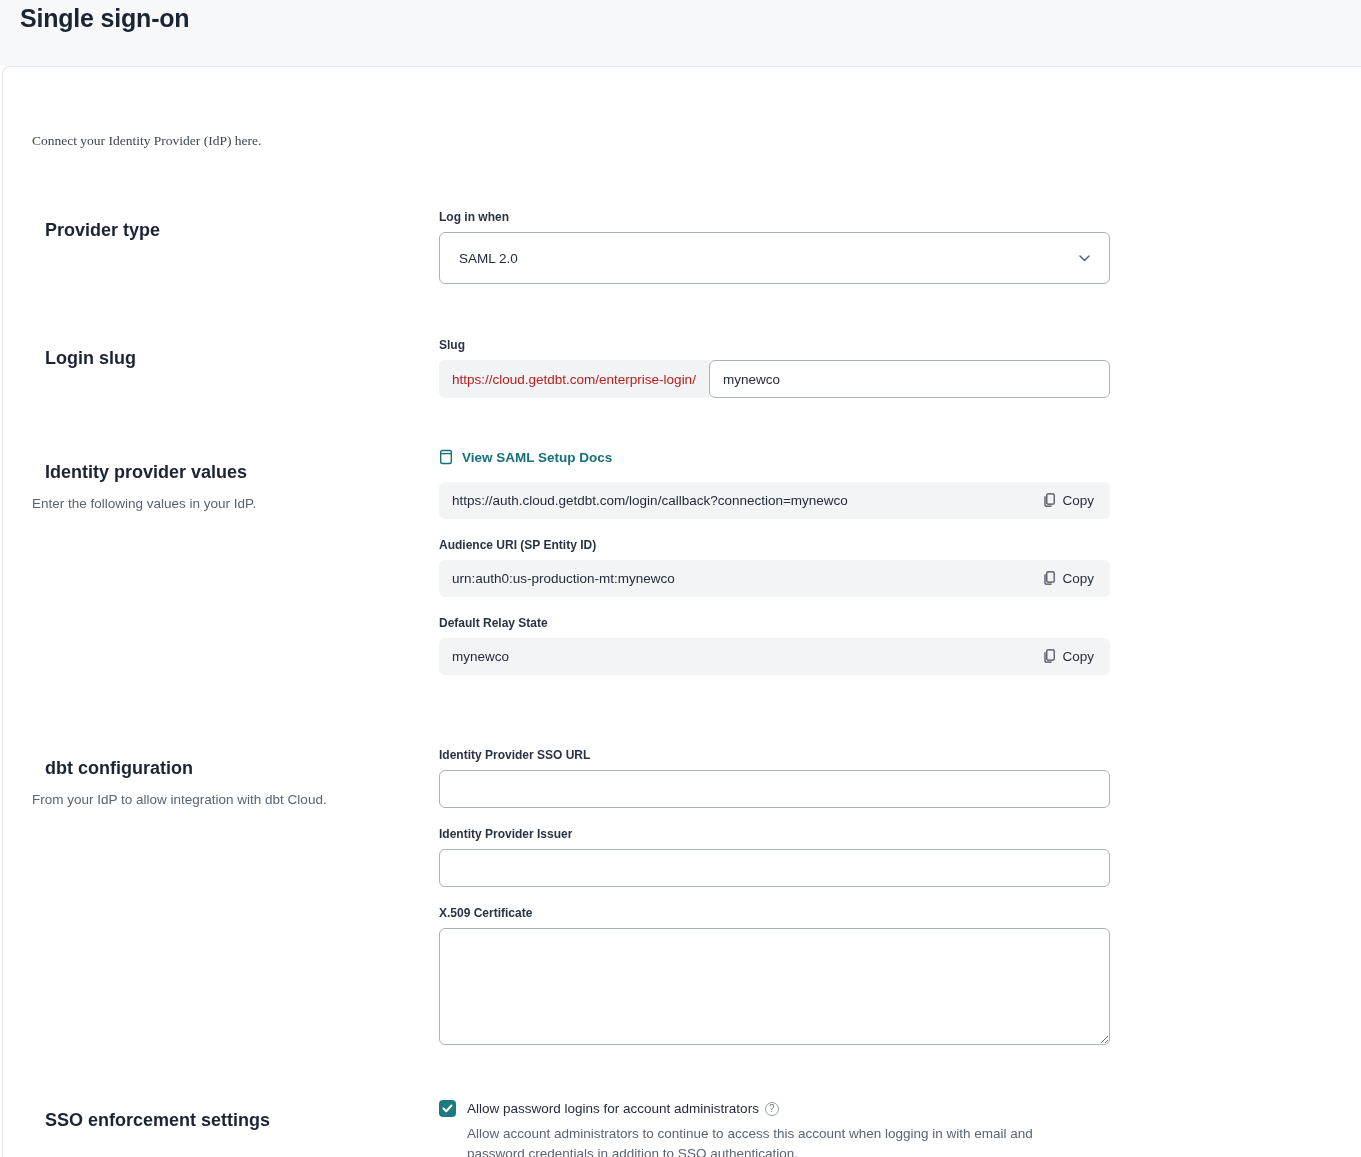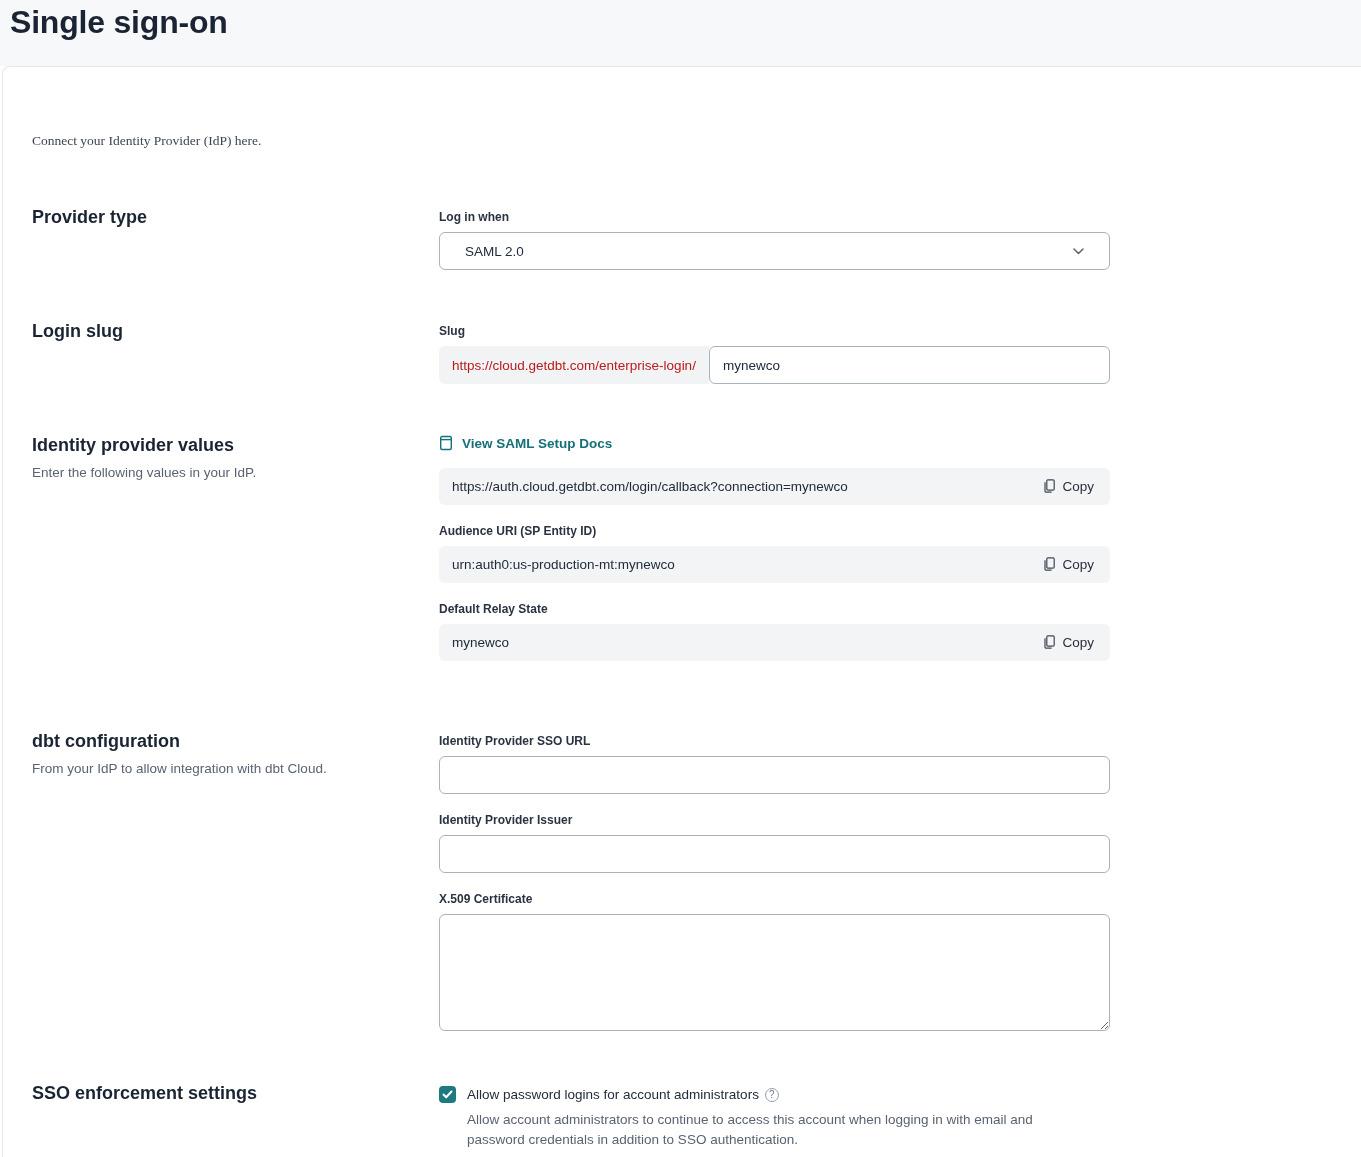--- a/index.html
+++ b/index.html
@@ -7,61 +7,61 @@
   body {
     width:1361px; height:1157px; overflow:hidden;
     background:#ffffff;
     font-family:"Liberation Sans","DejaVu Sans",sans-serif;
     color:#222c3c;
   }
   .topbar {
     background:#f7f8fa; height:66px; width:100%;
   }
   .topbar h1 {
-    margin:0; padding:4px 0 0 10px;
-    font-size:32px; font-weight:700; color:#1b2433; letter-spacing:-0.2px;
+    margin:0; padding:4px 0 0 20px;
+    font-size:25px; font-weight:700; color:#1b2433; letter-spacing:-0.2px;
   }
   .card {
     margin-left:2px;
     background:#ffffff;
     border-top:1px solid #e4e7ec;
     border-left:1px solid #e4e7ec;
     border-radius:8px 0 0 0;
     height:1091px;
     padding:0 0 0 29px;
   }
   .intro {
     padding-top:66px;
     font-size:13.5px; color:#3d4654;font-family:Liberation Serif, serif;
   }
   .section {
     display:grid;
     grid-template-columns:407px 671px;
   }
   .section h2 {
-    margin:0; font-size:18px; font-weight:700; color:#1b2433;
+    margin:13px; font-size:18px; font-weight:700; color:#1b2433;
   }
   .section .left .sub {
     margin-top:9px; font-size:13.5px; color:#5a6372;
   }
   .right { padding-top:3px; }
   .right.no-pad { padding-top:0; }
   #sec-provider { margin-top:58px; }
   #sec-slug     { margin-top:51px; }
   #sec-idp      { margin-top:51px; }
   #sec-dbt      { margin-top:51px; }
   #sec-sso      { margin-top:52px; }
 
   .field-label {
     font-size:12px; font-weight:700; color:#2a3342; margin-bottom:8px; line-height:14px;
   }
   .select {
-    height:38px; border:1px solid #aab2be; border-radius:6px;
+    height:52px; border:1px solid #aab2be; border-radius:6px;
     display:flex; align-items:center; justify-content:space-between;
-    padding:0 25px; font-size:13.5px; color:#222c3c; cursor:pointer; background:#fff;
+    padding:0 19px; font-size:13.5px; color:#222c3c; cursor:pointer; background:#fff;
   }
   .slug-group { display:flex; height:38px; }
   .slug-prefix {
     background:#f2f3f5; border-radius:6px 0 0 6px;
     display:flex; align-items:center; padding:0 13px;
     font-size:13.5px; color:#b91c1c; white-space:nowrap;
   }
   .slug-input {
     flex:1; min-width:0;
     border:1px solid #aab2be; border-radius:6px;

